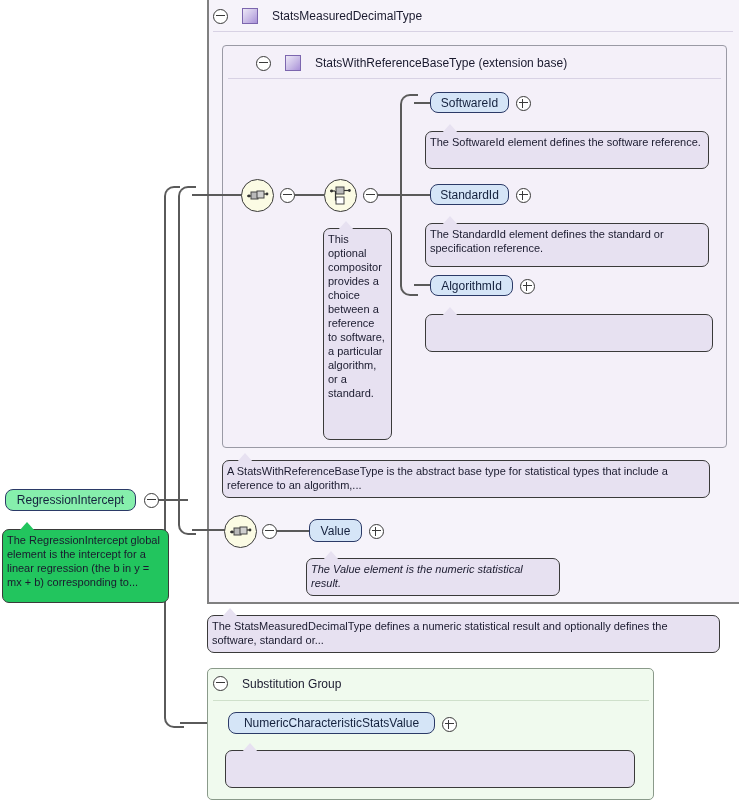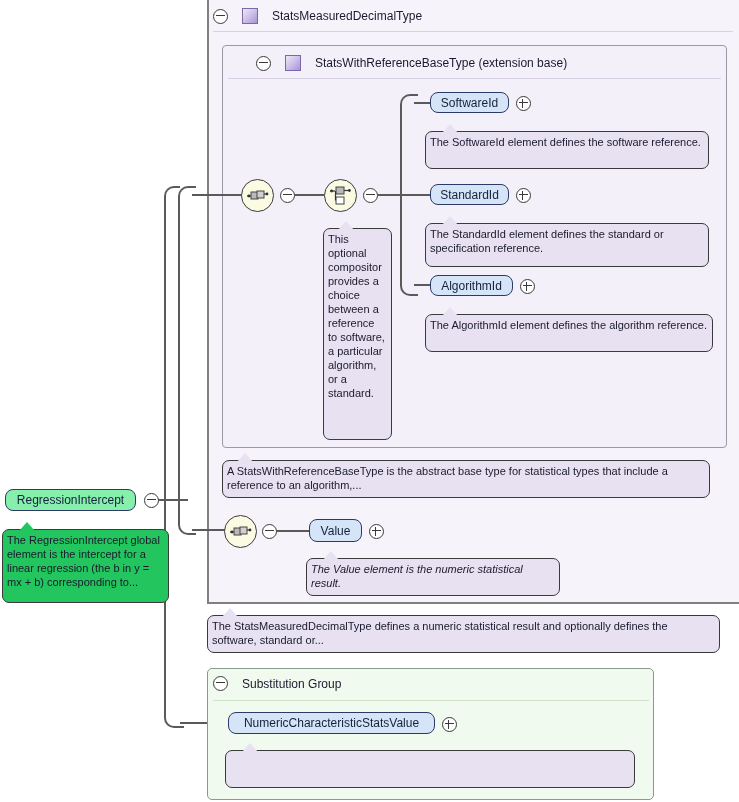--- a/index.html
+++ b/index.html
@@ -163,21 +163,20 @@
   <span class="tail" style="left:16px;"></span>
   <span>The StandardId element defines the standard or specification reference.</span>
 </div>
 
 <div class="elembox" style="left:430px;top:275px;width:83px;height:21px;">
   <span>AlgorithmId</span>
 </div>
 <div class="togg plus" style="left:520px;top:279px;"></div>
 <div class="note" style="left:425px;top:314px;width:288px;height:38px;">
   <span class="tail" style="left:16px;"></span>
-  <span>The AlgorithmId element defines the algorithm reference.</span>
 </div>
 
 <div class="note" style="left:222px;top:460px;width:488px;height:38px;">
   <span class="tail" style="left:14px;"></span>
   <span>A StatsWithReferenceBaseType is the abstract base type for statistical types that include a reference to an algorithm,...</span>
 </div>
 
 <div class="comp" style="left:224px;top:515px;">
   <svg width="22" height="14" viewBox="0 0 22 14" aria-hidden="true">
     <line x1="0" y1="7" x2="4" y2="7" stroke="#333" stroke-width="1.2"></line>

